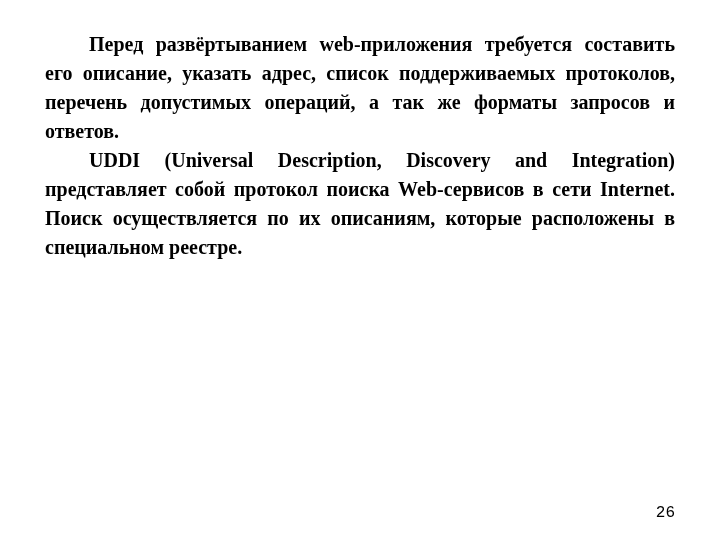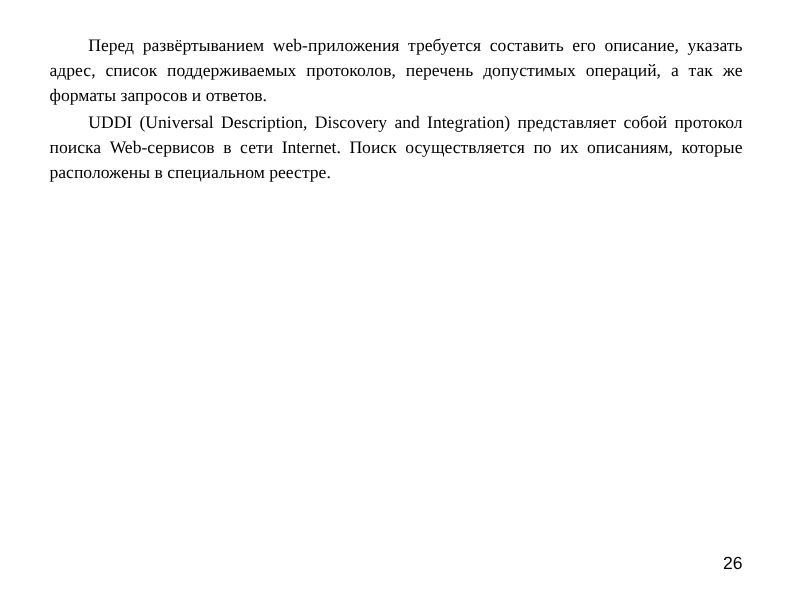--- a/index.html
+++ b/index.html
@@ -18,45 +18,46 @@
 
     .page-container {
       width: 720px;
       height: 540px;
       background: #ffffff;
       position: relative;
       padding: 30px 45px 30px 45px;
     }
 
     .text-content {
-      font-size: 16px;
+      font-size: 20px;
       line-height: 1.45;
       color: #000000;
       text-align: justify;
+      font-weight: bold;
     }
 
     .paragraph {
       margin-bottom: 0;
     }
 
     .paragraph + .paragraph {
       margin-top: 0;
     }
 
     .indent {
       display: inline-block;
       width: 2.2em;
     }
 
     .page-number {
       position: absolute;
       bottom: 18px;
       right: 45px;
       font-size: 16px;
-      font-family: Liberation Sans, sans-serif;
+      font-family: Liberation Mono, monospace;
       color: #000000;
     }
   </style>
 </head>
 <body>
 
 <div class="page-container">
   <div class="text-content">
     <p class="paragraph">
       <span class="indent">&nbsp;&nbsp;&nbsp;&nbsp;&nbsp;</span><span>Перед развёртыванием web-приложения требуется составить его описание, указать адрес, список поддерживаемых протоколов, перечень допустимых операций, а так же форматы запросов и ответов.</span>

